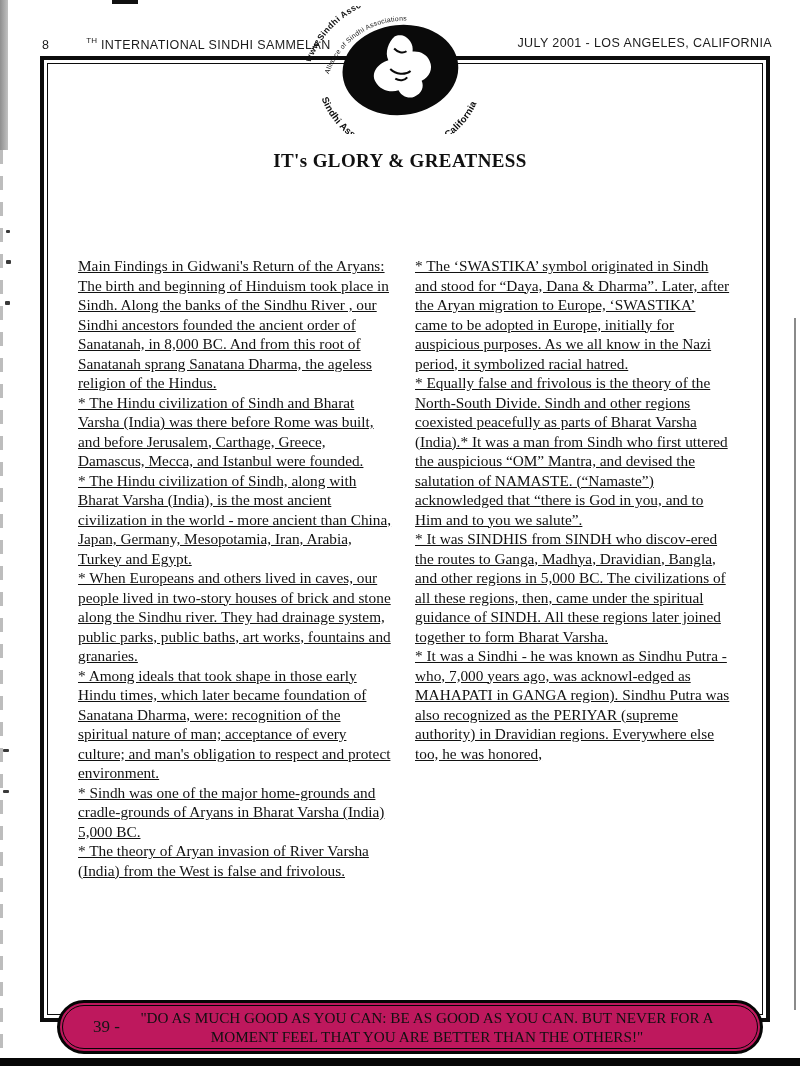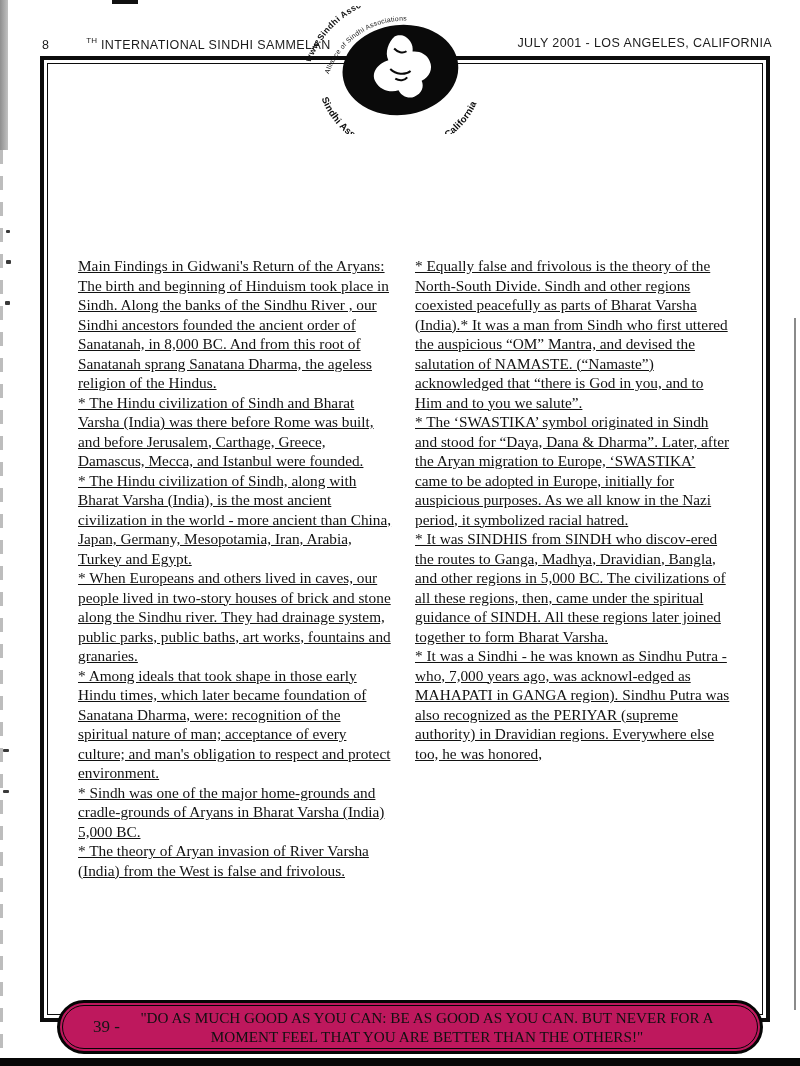--- a/index.html
+++ b/index.html
@@ -89,35 +89,36 @@
         <textPath href="#arcBottom" startOffset="1%">Sindhi Association of Southern California</textPath>
       </text>
     </g>
   </svg>
 
   <div class="box">
     <div class="box-inner"></div>
   </div>
 
   <div class="title">
+    <div>IT's GLORY &amp; GREATNESS</div>
   </div>
 
   <div class="columns">
     <div class="col">
       <p>Main Findings in Gidwani's Return of  the Aryans:  The birth and beginning of Hinduism took place in Sindh.  Along the banks of the Sindhu River , our Sindhi ancestors founded the ancient order of Sanatanah, in 8,000 BC. And from this root of Sanatanah sprang Sanatana Dharma, the ageless religion of the Hindus.</p>
       <p>*  The Hindu civilization of Sindh and Bharat Varsha (India) was there before Rome was built, and before Jerusalem, Carthage, Greece, Damascus, Mecca, and Istanbul were founded.</p>
       <p>*  The Hindu civilization of Sindh, along with Bharat Varsha (India), is the most ancient civilization in the world - more ancient than China, Japan, Germany, Mesopotamia, Iran, Arabia, Turkey and Egypt.</p>
       <p>*  When Europeans and others lived in caves, our people lived in two-story houses of brick and stone along the Sindhu river.  They had drainage system, public parks, public baths, art works, fountains and granaries.</p>
       <p>*  Among ideals that took shape in those early Hindu times, which later became foundation of Sanatana Dharma, were: recognition of the spiritual nature of man; acceptance of every culture; and man's obligation to respect and protect environment.</p>
       <p>*  Sindh was one of the major home-grounds and cradle-grounds of Aryans in Bharat Varsha (India) 5,000 BC.</p>
       <p>*  The theory of Aryan invasion of River Varsha (India) from the West is false and frivolous.</p>
     </div>
     <div class="col">
+      <p>*  The ‘SWASTIKA’ symbol originated in Sindh and stood for “Daya, Dana &amp; Dharma”. Later, after the Aryan migration to Europe, ‘SWASTIKA’ came to be adopted in Europe, initially for auspicious purposes.  As we all know in the Nazi period, it symbolized racial hatred.</p>
       <p>*  Equally false and frivolous is the theory of the North-South Divide.  Sindh and other regions coexisted peacefully as parts of Bharat Varsha (India).*  It was a man from Sindh who first uttered the auspicious “OM” Mantra, and devised the salutation of NAMASTE. (“Namaste”) acknowledged that “there is God in you, and to Him and to you we salute”.</p>
-      <p>*  The ‘SWASTIKA’ symbol originated in Sindh and stood for “Daya, Dana &amp; Dharma”. Later, after the Aryan migration to Europe, ‘SWASTIKA’ came to be adopted in Europe, initially for auspicious purposes.  As we all know in the Nazi period, it symbolized racial hatred.</p>
       <p>*  It was SINDHIS from SINDH who discov-ered the routes to Ganga, Madhya, Dravidian, Bangla, and other regions in 5,000 BC.  The civilizations of all these regions, then, came under the spiritual guidance of SINDH.  All these regions later joined together to form Bharat  Varsha.</p>
       <p>*  It was a Sindhi - he was known as Sindhu Putra - who, 7,000 years ago, was acknowl-edged as MAHAPATI in GANGA region). Sindhu Putra was also recognized as the PERIYAR (supreme authority) in Dravidian regions.  Everywhere else too, he was honored,</p>
     </div>
   </div>
 
   <div class="plate">
     <div class="plate-inner">
       <div class="page-num">39 -</div>
       <div class="quote">"DO AS MUCH GOOD AS YOU CAN: BE AS GOOD AS YOU CAN. BUT NEVER FOR A MOMENT FEEL THAT YOU ARE BETTER THAN THE OTHERS!"</div>
     </div>

